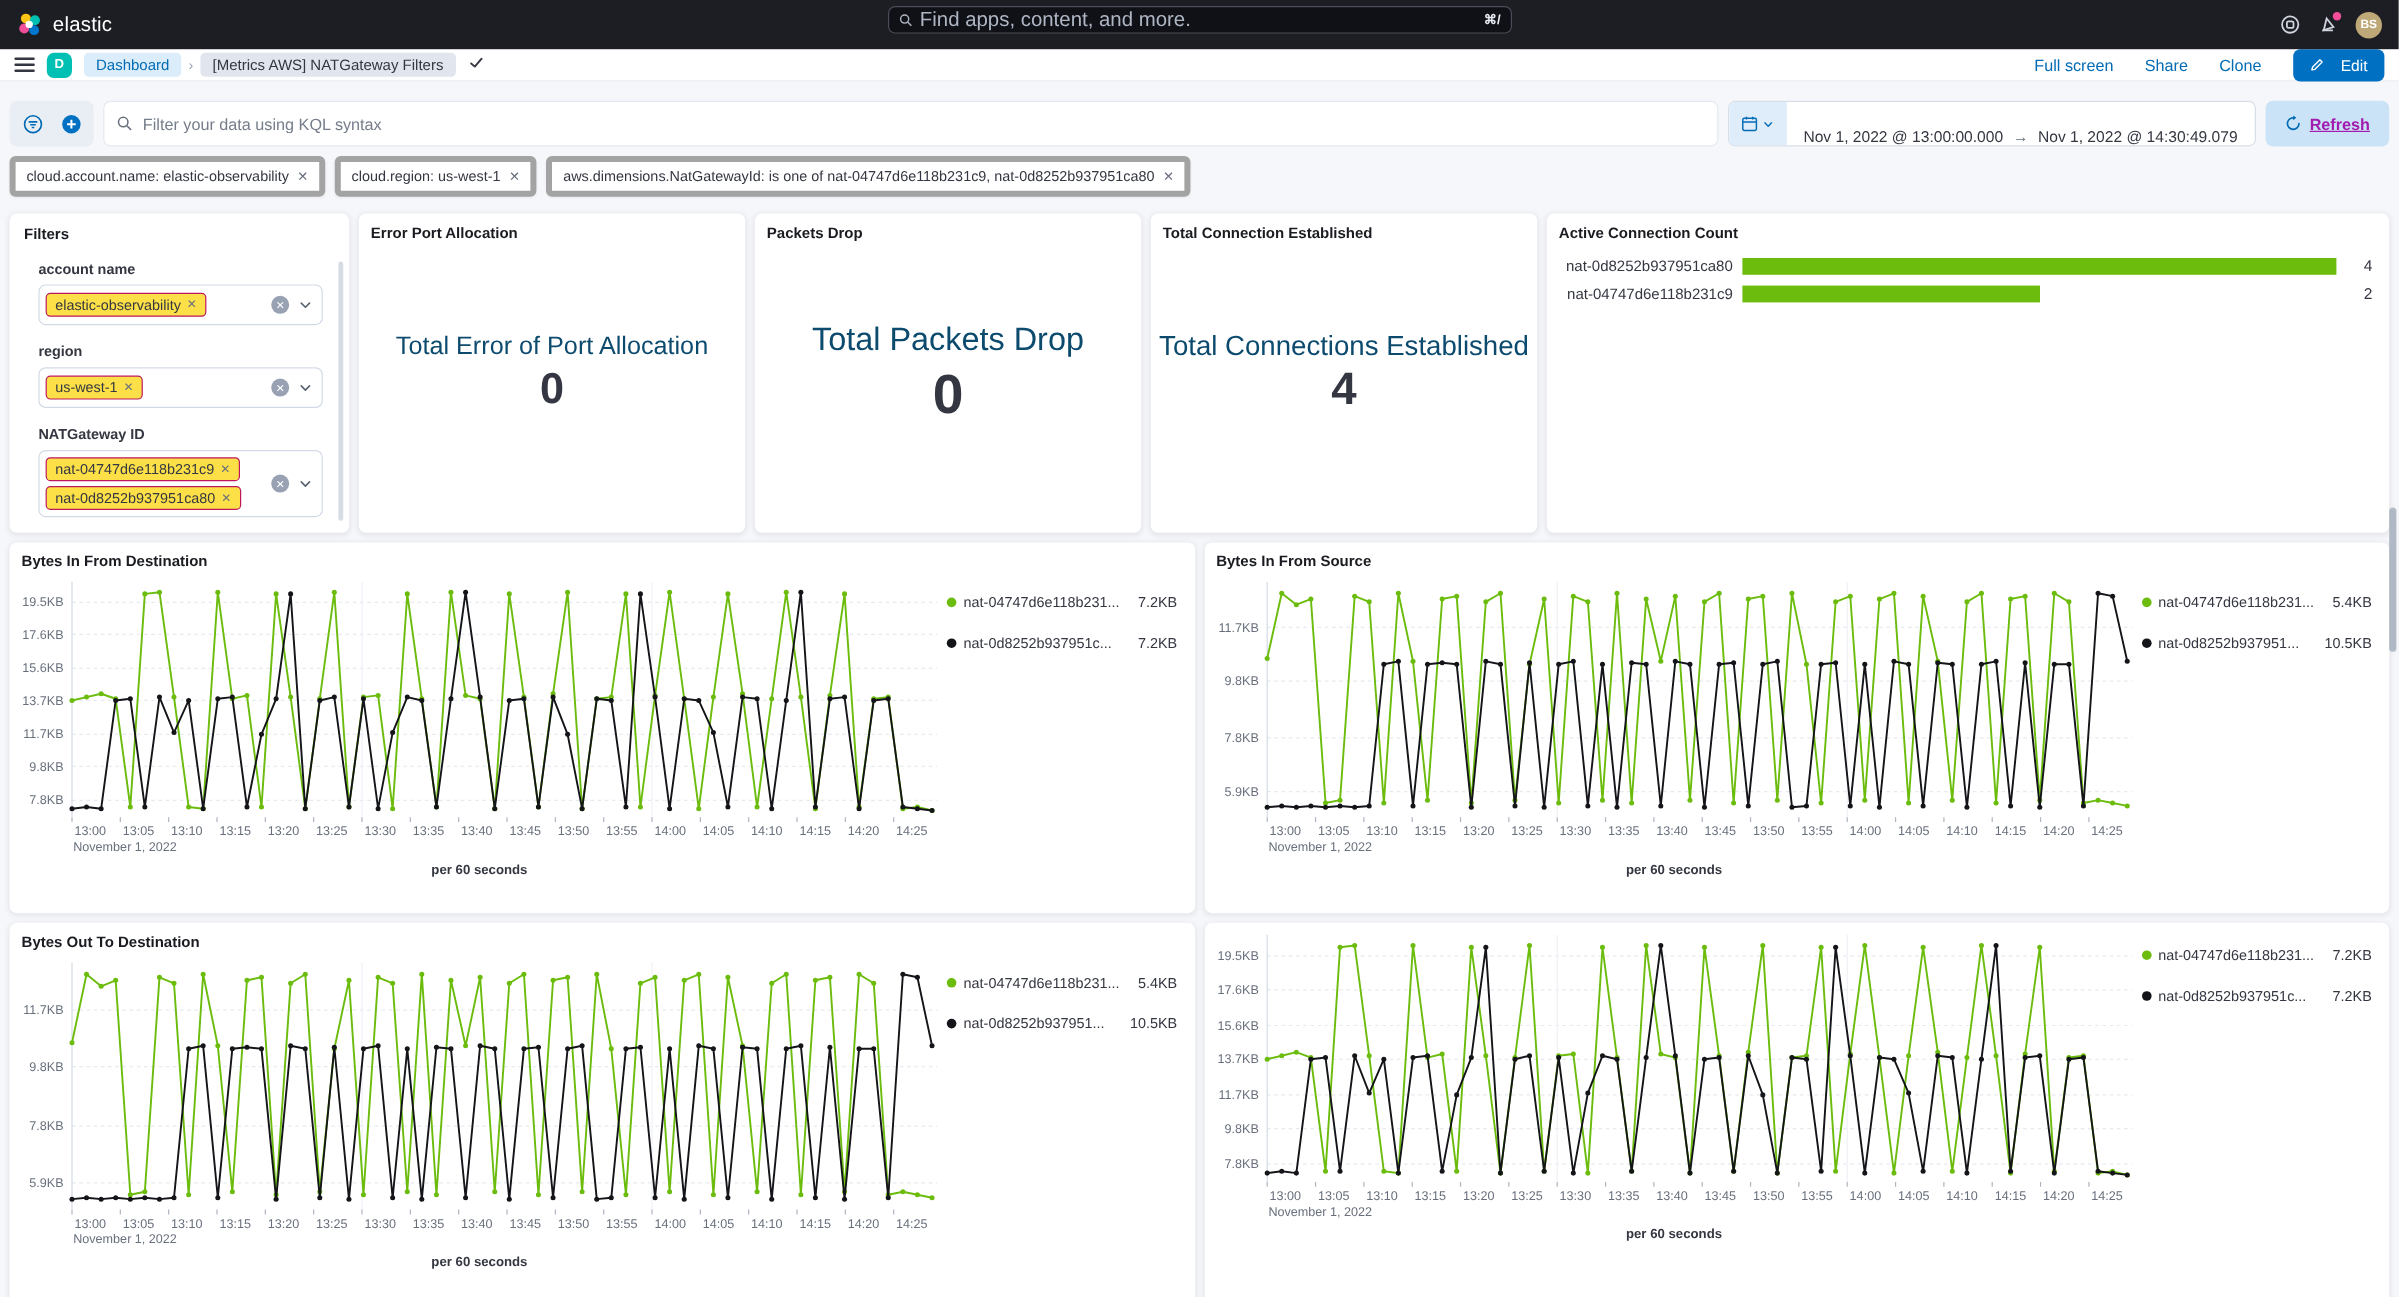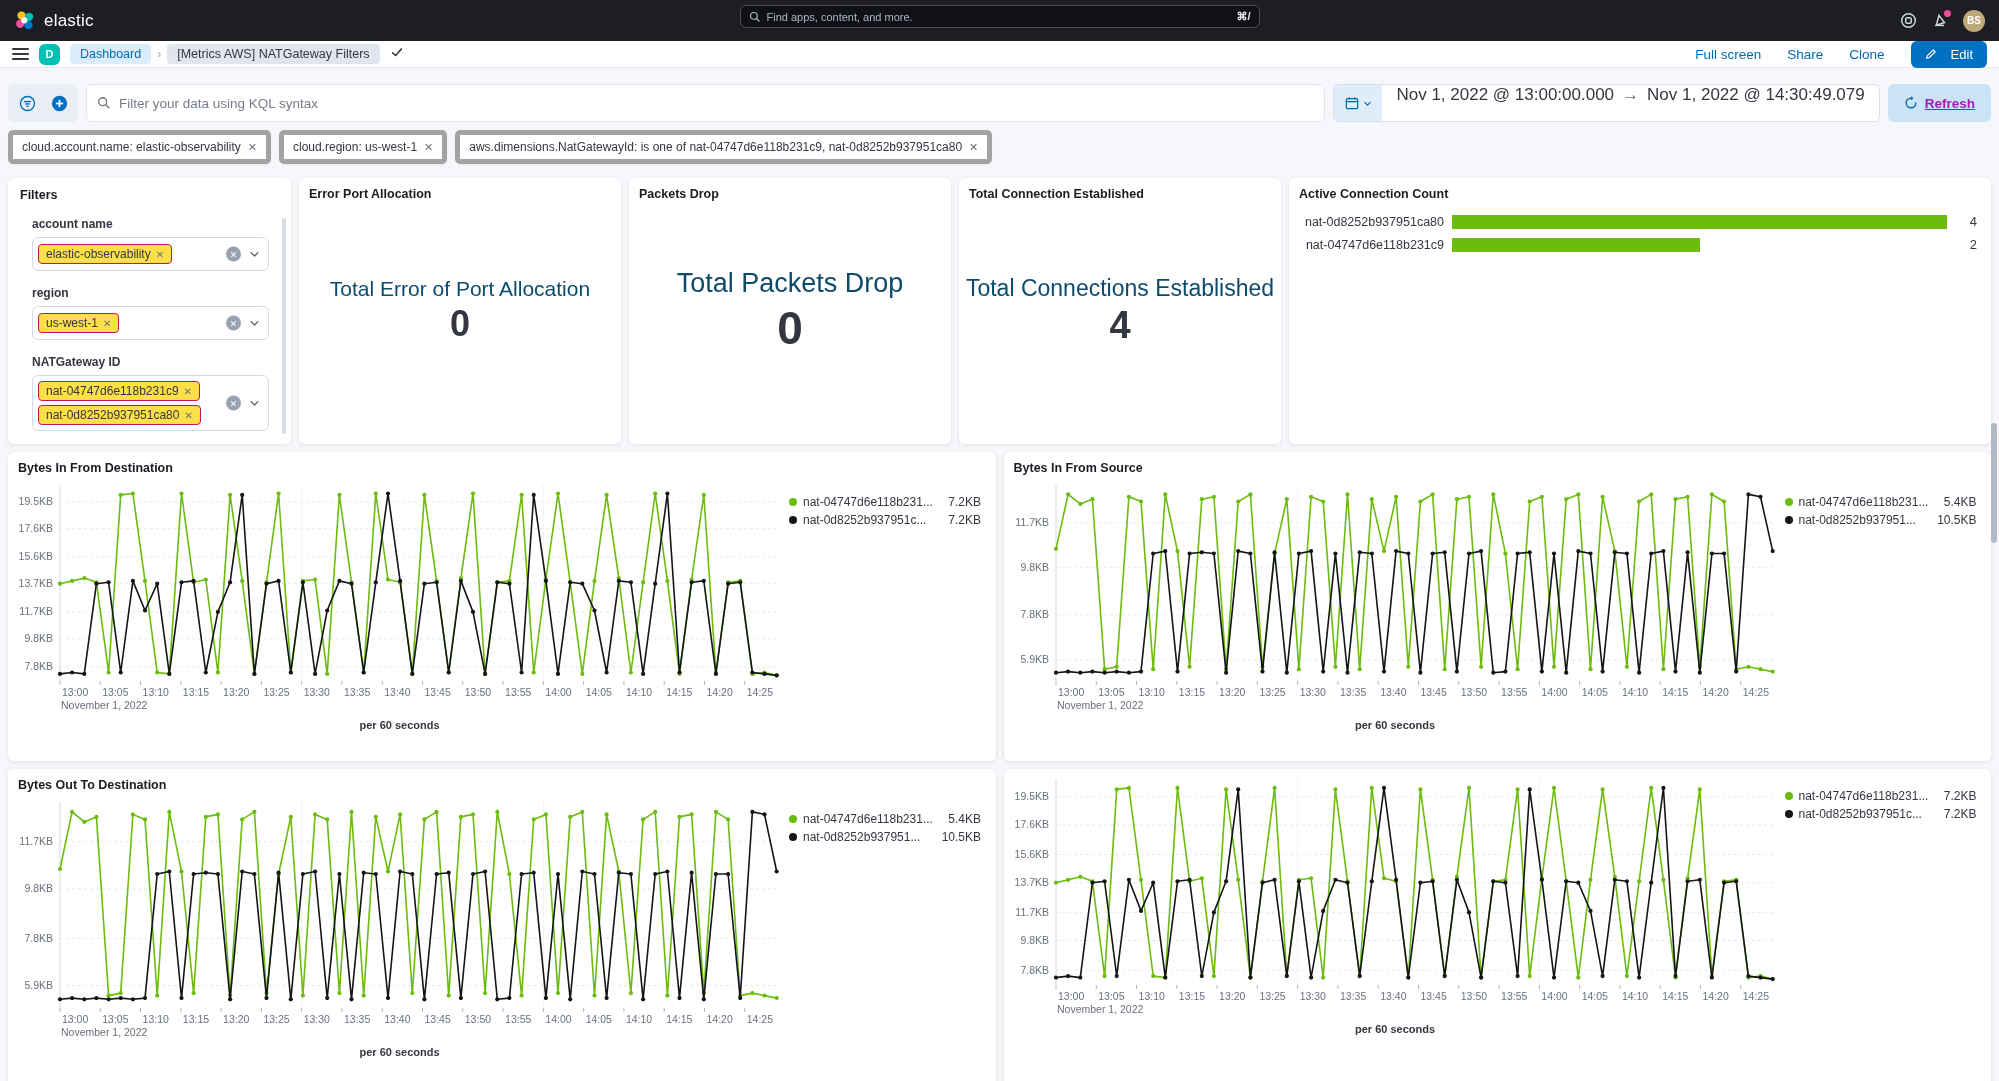--- a/index.html
+++ b/index.html
@@ -5,21 +5,21 @@
   * { box-sizing: border-box; margin: 0; padding: 0; }
   html,body { width:1999px; height:1081px; overflow:hidden; }
   body { font-family:"Liberation Sans", sans-serif; background:#F6F7FB; color:#343741; }
 
   
   .top-header { position:relative; height:41px; background:#1D1E24; display:flex; align-items:center; padding:0 14px; }
   .brand { display:flex; align-items:center; gap:8px; }
   .brand-text { color:#fff; font-size:17px; letter-spacing:.2px; }
   .global-search { position:absolute; left:50%; top:5px; transform:translateX(-50%); width:520px; height:23px;
     background:#101117; border:1px solid #4A4D57; border-radius:6px; display:flex; align-items:center; padding:0 8px; gap:6px; }
-  .global-search input { flex:1; background:transparent; border:none; outline:none; color:#c2410c; font-size:11px; font-family:inherit; }
+  .global-search input { flex:1; background:transparent; border:none; outline:none; color:#c2410c; font-size:17px; font-family:inherit; }
   .global-search input::placeholder { color:#AEB6C4; }
   .kbd-hint { color:#E8EBF1; font-size:11px; font-weight:bold; }
   .header-right { margin-left:auto; display:flex; align-items:center; gap:14px; }
   .hicon { position:relative; width:18px; height:18px; display:flex; align-items:center; justify-content:center; cursor:pointer; }
   .notif-dot { position:absolute; top:-2px; right:-2px; width:7px; height:7px; border-radius:50%; background:#F04E98; }
   .avatar { width:22px; height:22px; border-radius:50%; background:#BFA878; color:#fff; font-size:10px; font-weight:bold; display:flex; align-items:center; justify-content:center; }
 
   
   .nav-bar { height:27px; background:#fff; display:flex; align-items:center; padding:0 12px; gap:10px; border-bottom:1px solid #E6E9F0; }
   .hamburger { width:17px; display:flex; flex-direction:column; gap:3px; cursor:pointer; }
@@ -37,21 +37,21 @@
 
   
   .query-row { margin:16px 8px 0; display:flex; gap:8px; height:38px; }
   .qb-left { background:#E9EDF4; border-radius:6px; display:flex; align-items:center; padding:0 4px; gap:2px; }
   .qb-icon-btn { width:30px; height:30px; display:flex; align-items:center; justify-content:center; cursor:pointer; border-radius:4px; }
   .kql-input { flex:1; background:#fff; border:1px solid #E3E8F0; border-radius:6px; display:flex; align-items:center; padding:0 10px; gap:8px; }
   .kql-input input { flex:1; border:none; outline:none; font-size:13.5px; color:#343741; font-family:inherit; }
   .kql-input input::placeholder { color:#757D8A; }
   .date-group { display:flex; align-items:stretch; background:#fff; border:1px solid #D8DEE8; border-radius:6px; overflow:hidden; }
   .cal-btn { width:48px; background:#DFECF9; display:flex; align-items:center; justify-content:center; gap:4px; cursor:pointer; }
-  .date-text { display:flex; align-items:flex-start; gap:8px; padding:0 14px; font-size:17px; color:#343741; white-space:nowrap; }
+  .date-text { display:flex; align-items:flex-end; gap:8px; padding:0 14px; font-size:13px; color:#343741; white-space:nowrap; }
   .date-arrow { color:#69707D; }
   .refresh-btn { display:flex; align-items:center; justify-content:center; gap:7px; background:#CBE3F6; border:none; border-radius:6px;
     color:#a21caf; font-size:13.5px; font-weight:bold; padding:4px 16px; cursor:pointer; font-family:inherit; }
   .refresh-btn .lbl { text-decoration:underline; }
 
   
   .pills-row { margin:8px 8px 0; display:flex; gap:8px; }
   .fpill { background:#fff; border:5px solid #a3a3a3; border-radius:5px; padding:5px 9px; font-size:12px; color:#343741;
     display:flex; align-items:center; gap:7px; box-shadow:0 1px 2px rgba(0,0,0,.05); cursor:pointer; white-space:nowrap; }
   .fpill .x { color:#69707D; font-size:11px; }
@@ -92,21 +92,21 @@
   .acc-track { flex:1; height:14px; position:relative; }
   .acc-bar { height:14px; }
   .acc-value { width:22px; text-align:right; font-size:13px; color:#343741; }
 
   .chart-row2 { height:309px; }
   .chart-row3 { height:326px; }
   .chart-panel { flex:1 1 0; min-width:0; }
   .chart-body { display:flex; padding:0 6px 0 2px; }
   .plot-col { display:flex; flex-direction:column; }
   .axis-title { text-align:center; font-size:11px; font-weight:bold; color:#343741; margin-top:2px; }
-  .legend { width:192px; padding-top:20px; display:flex; flex-direction:column; gap:4px; }
+  .legend { width:192px; padding-top:20px; display:flex; flex-direction:column; gap:20px; }
   .legend-item { display:flex; align-items:center; gap:6px; font-size:12px; color:#343741; cursor:pointer; }
   .legend-dot { width:8px; height:8px; border-radius:50%; flex:0 0 8px; }
   .legend-name { white-space:nowrap; overflow:hidden; }
   .legend-value { margin-left:auto; white-space:nowrap; }
 
   .page-scrollbar { position:fixed; right:2px; top:423px; width:6px; height:120px; background:#9AA5B1; border-radius:3px; opacity:.75; }
 </style>
 </head>
 <body>
 

